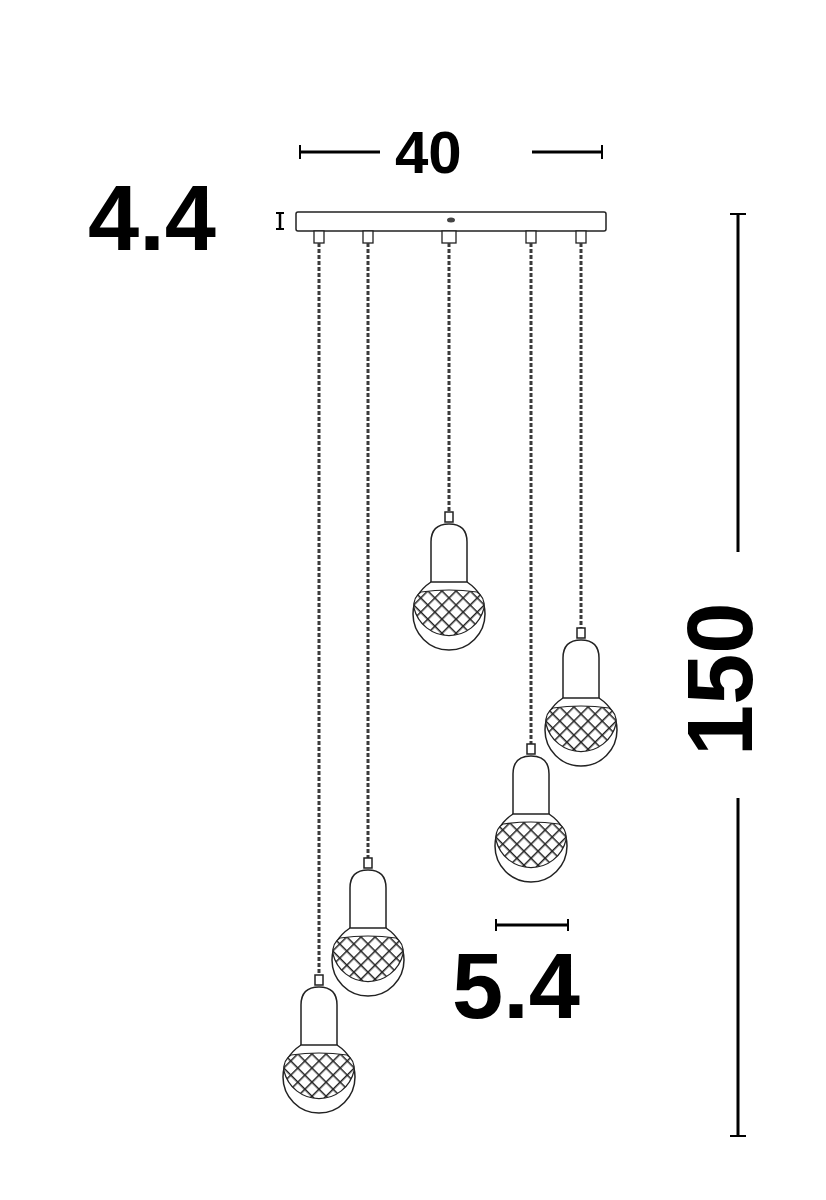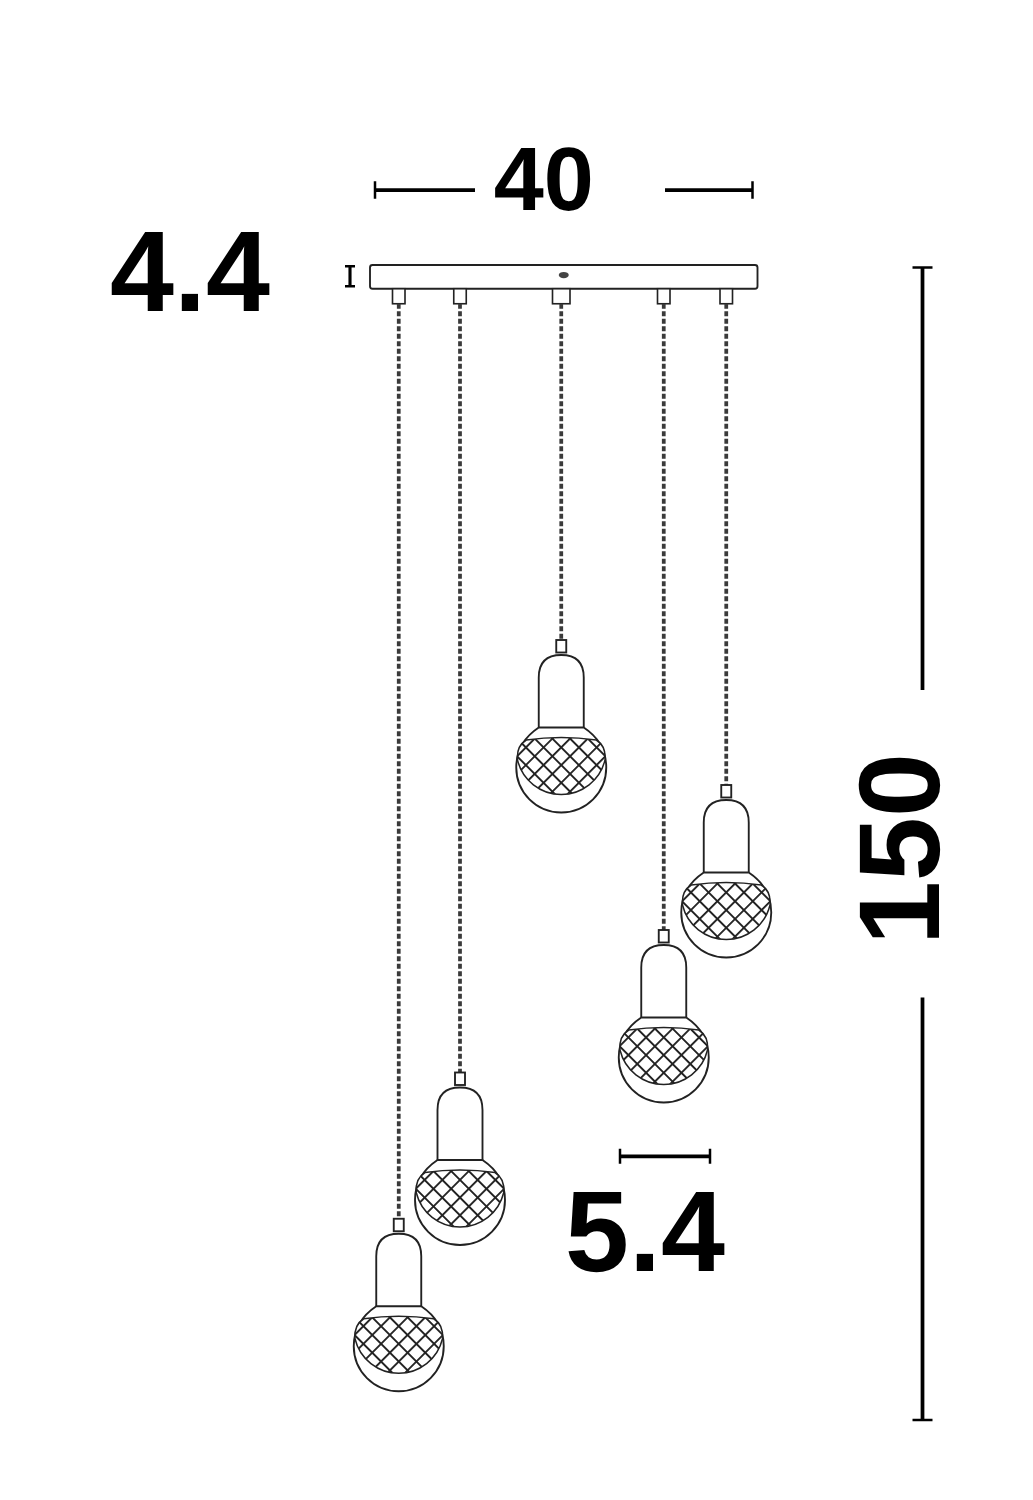--- a/index.html
+++ b/index.html
@@ -1,18 +1,18 @@
 <!DOCTYPE html>
 <html><head>
 <meta charset="utf-8">
 <style>
   html,body{margin:0;padding:0;background:#fff;}
   body{width:826px;height:1200px;position:relative;overflow:hidden;font-family:"Liberation Sans",sans-serif;}
   .dim-label{position:absolute;font-weight:bold;color:#000;line-height:1;}
-  #w40{left:395px;top:108px;font-size:72px;}
+  #w40{left:395px;top:123px;font-size:60px;}
   #h25{left:88px;top:172px;font-size:92px;}
   #d95{left:452px;top:940px;font-size:92px;}
   #h150{left:650px;top:640px;font-size:92px;transform:rotate(-90deg);transform-origin:center;width:140px;text-align:center;}
   svg{position:absolute;left:0;top:0;}
 </style>
 </head>
 <body>
 
 <svg width="826" height="1200" viewBox="0 0 826 1200">
   <defs>

